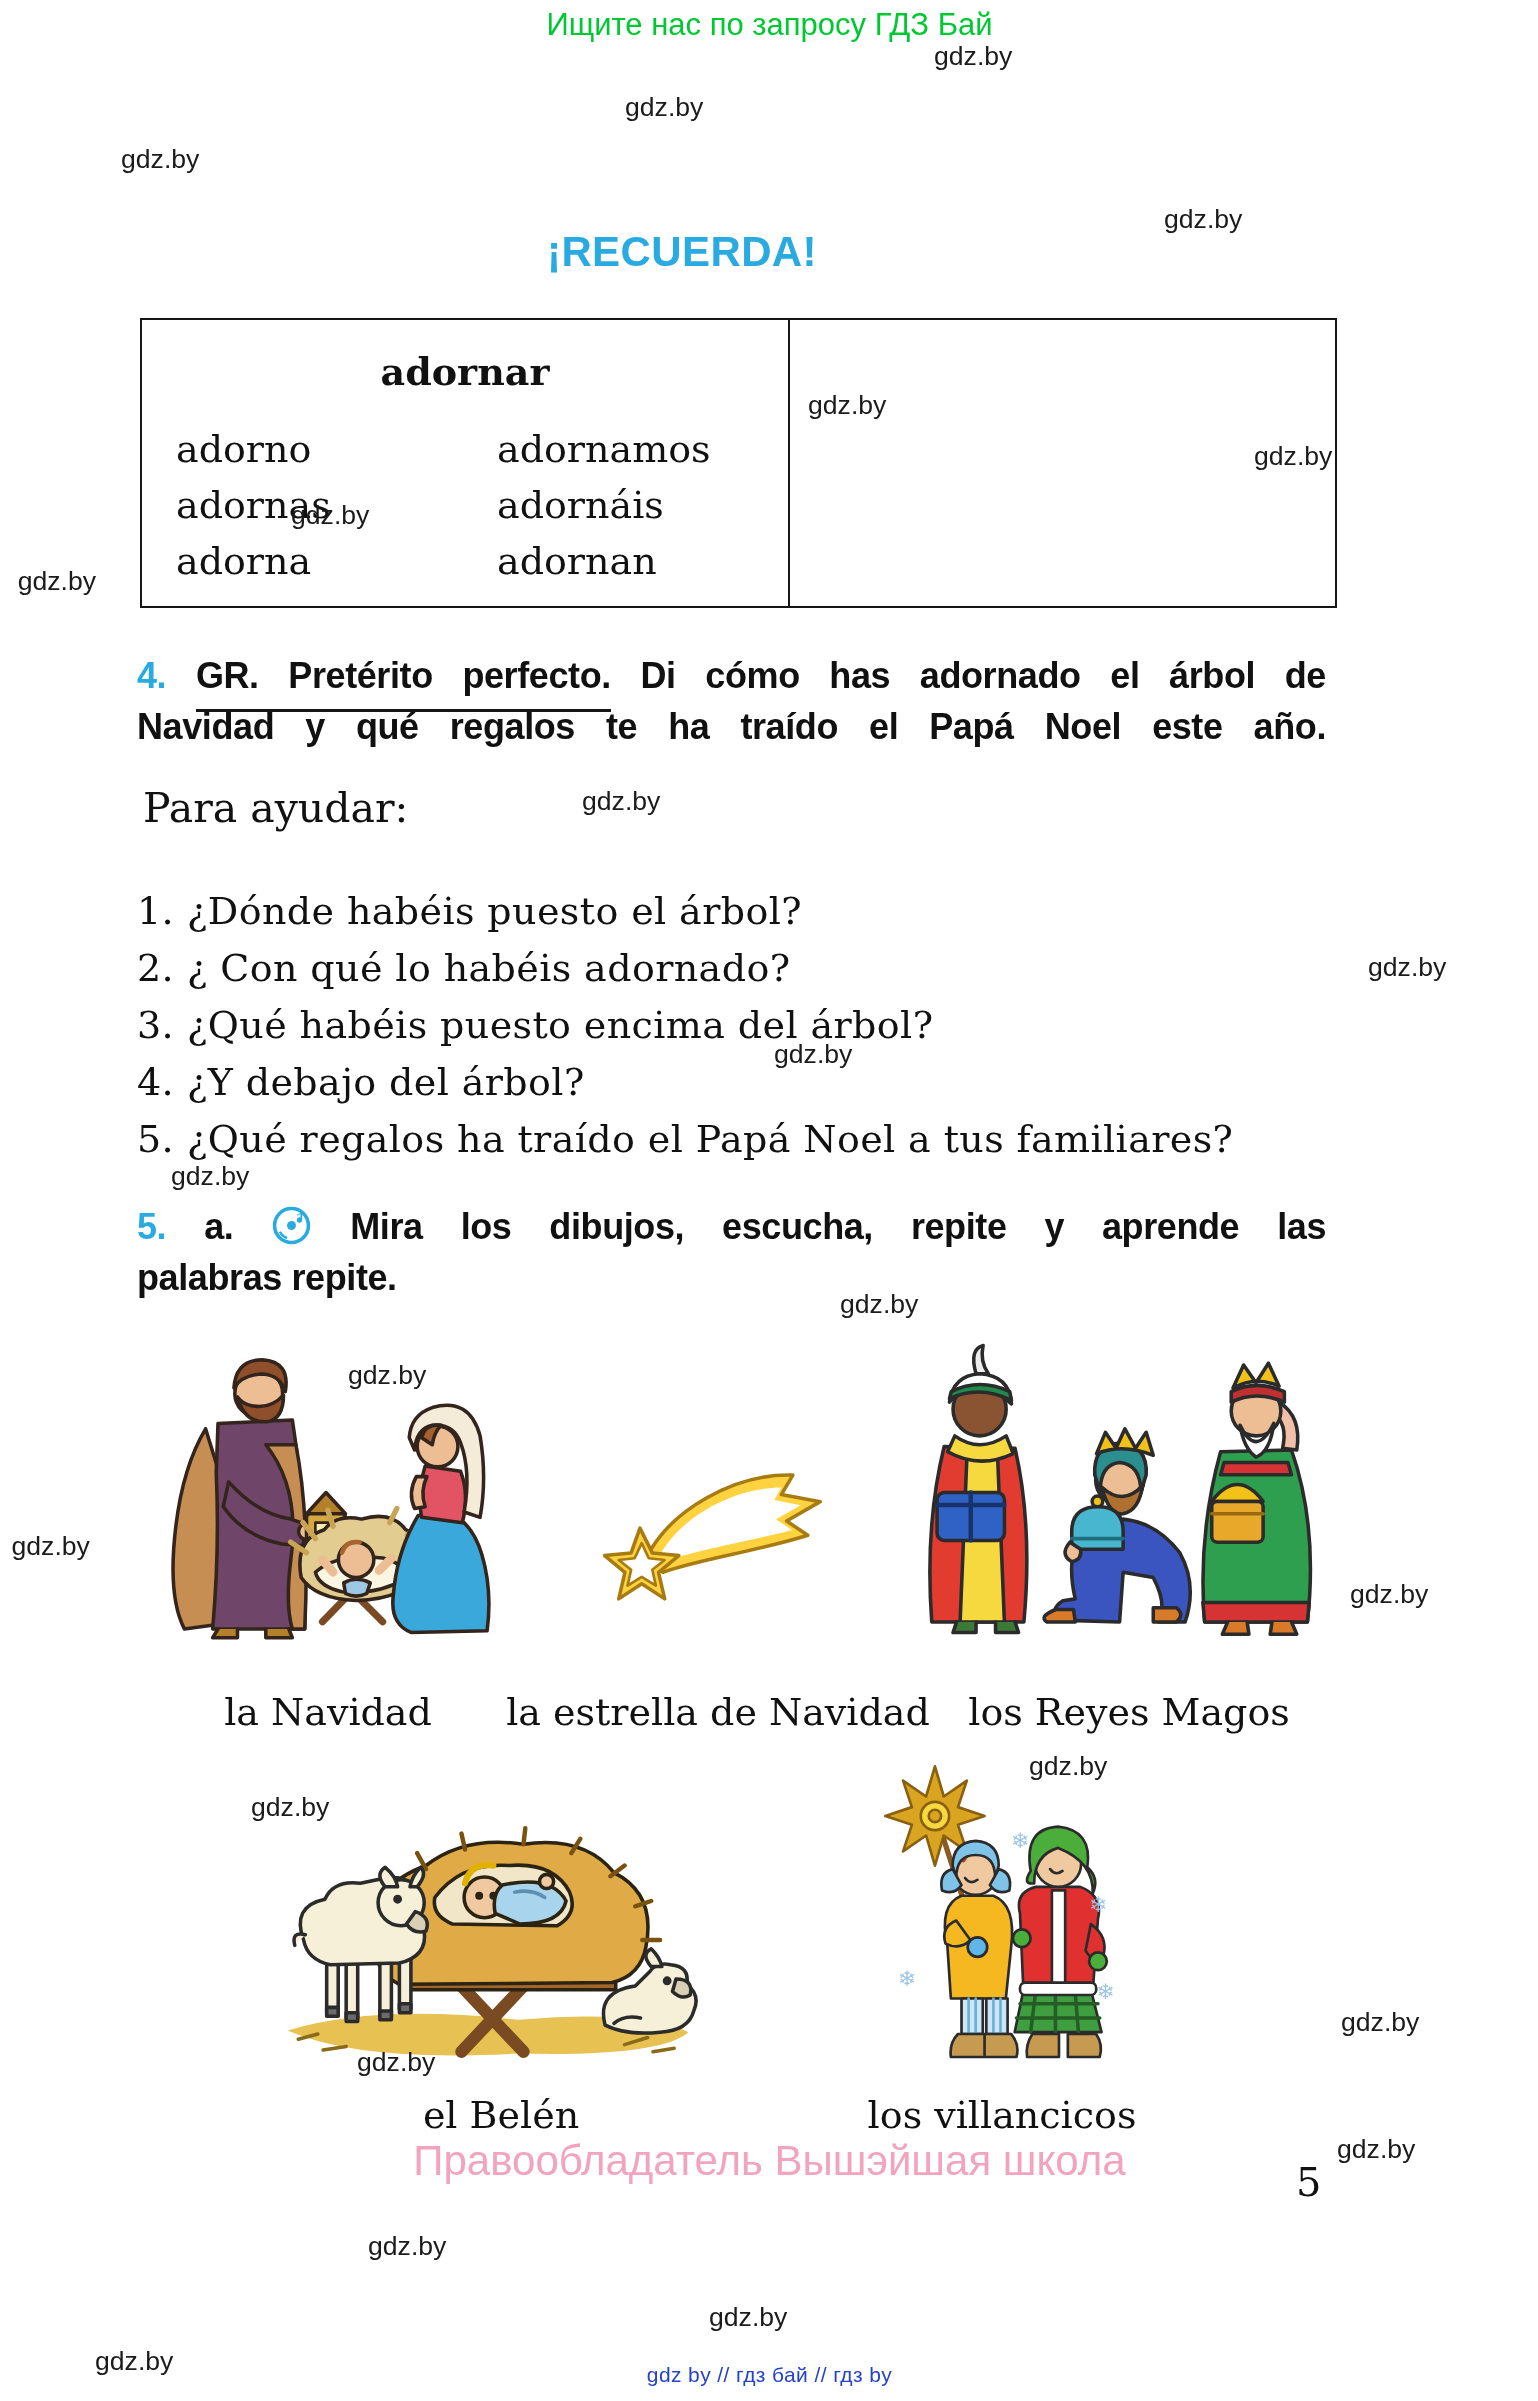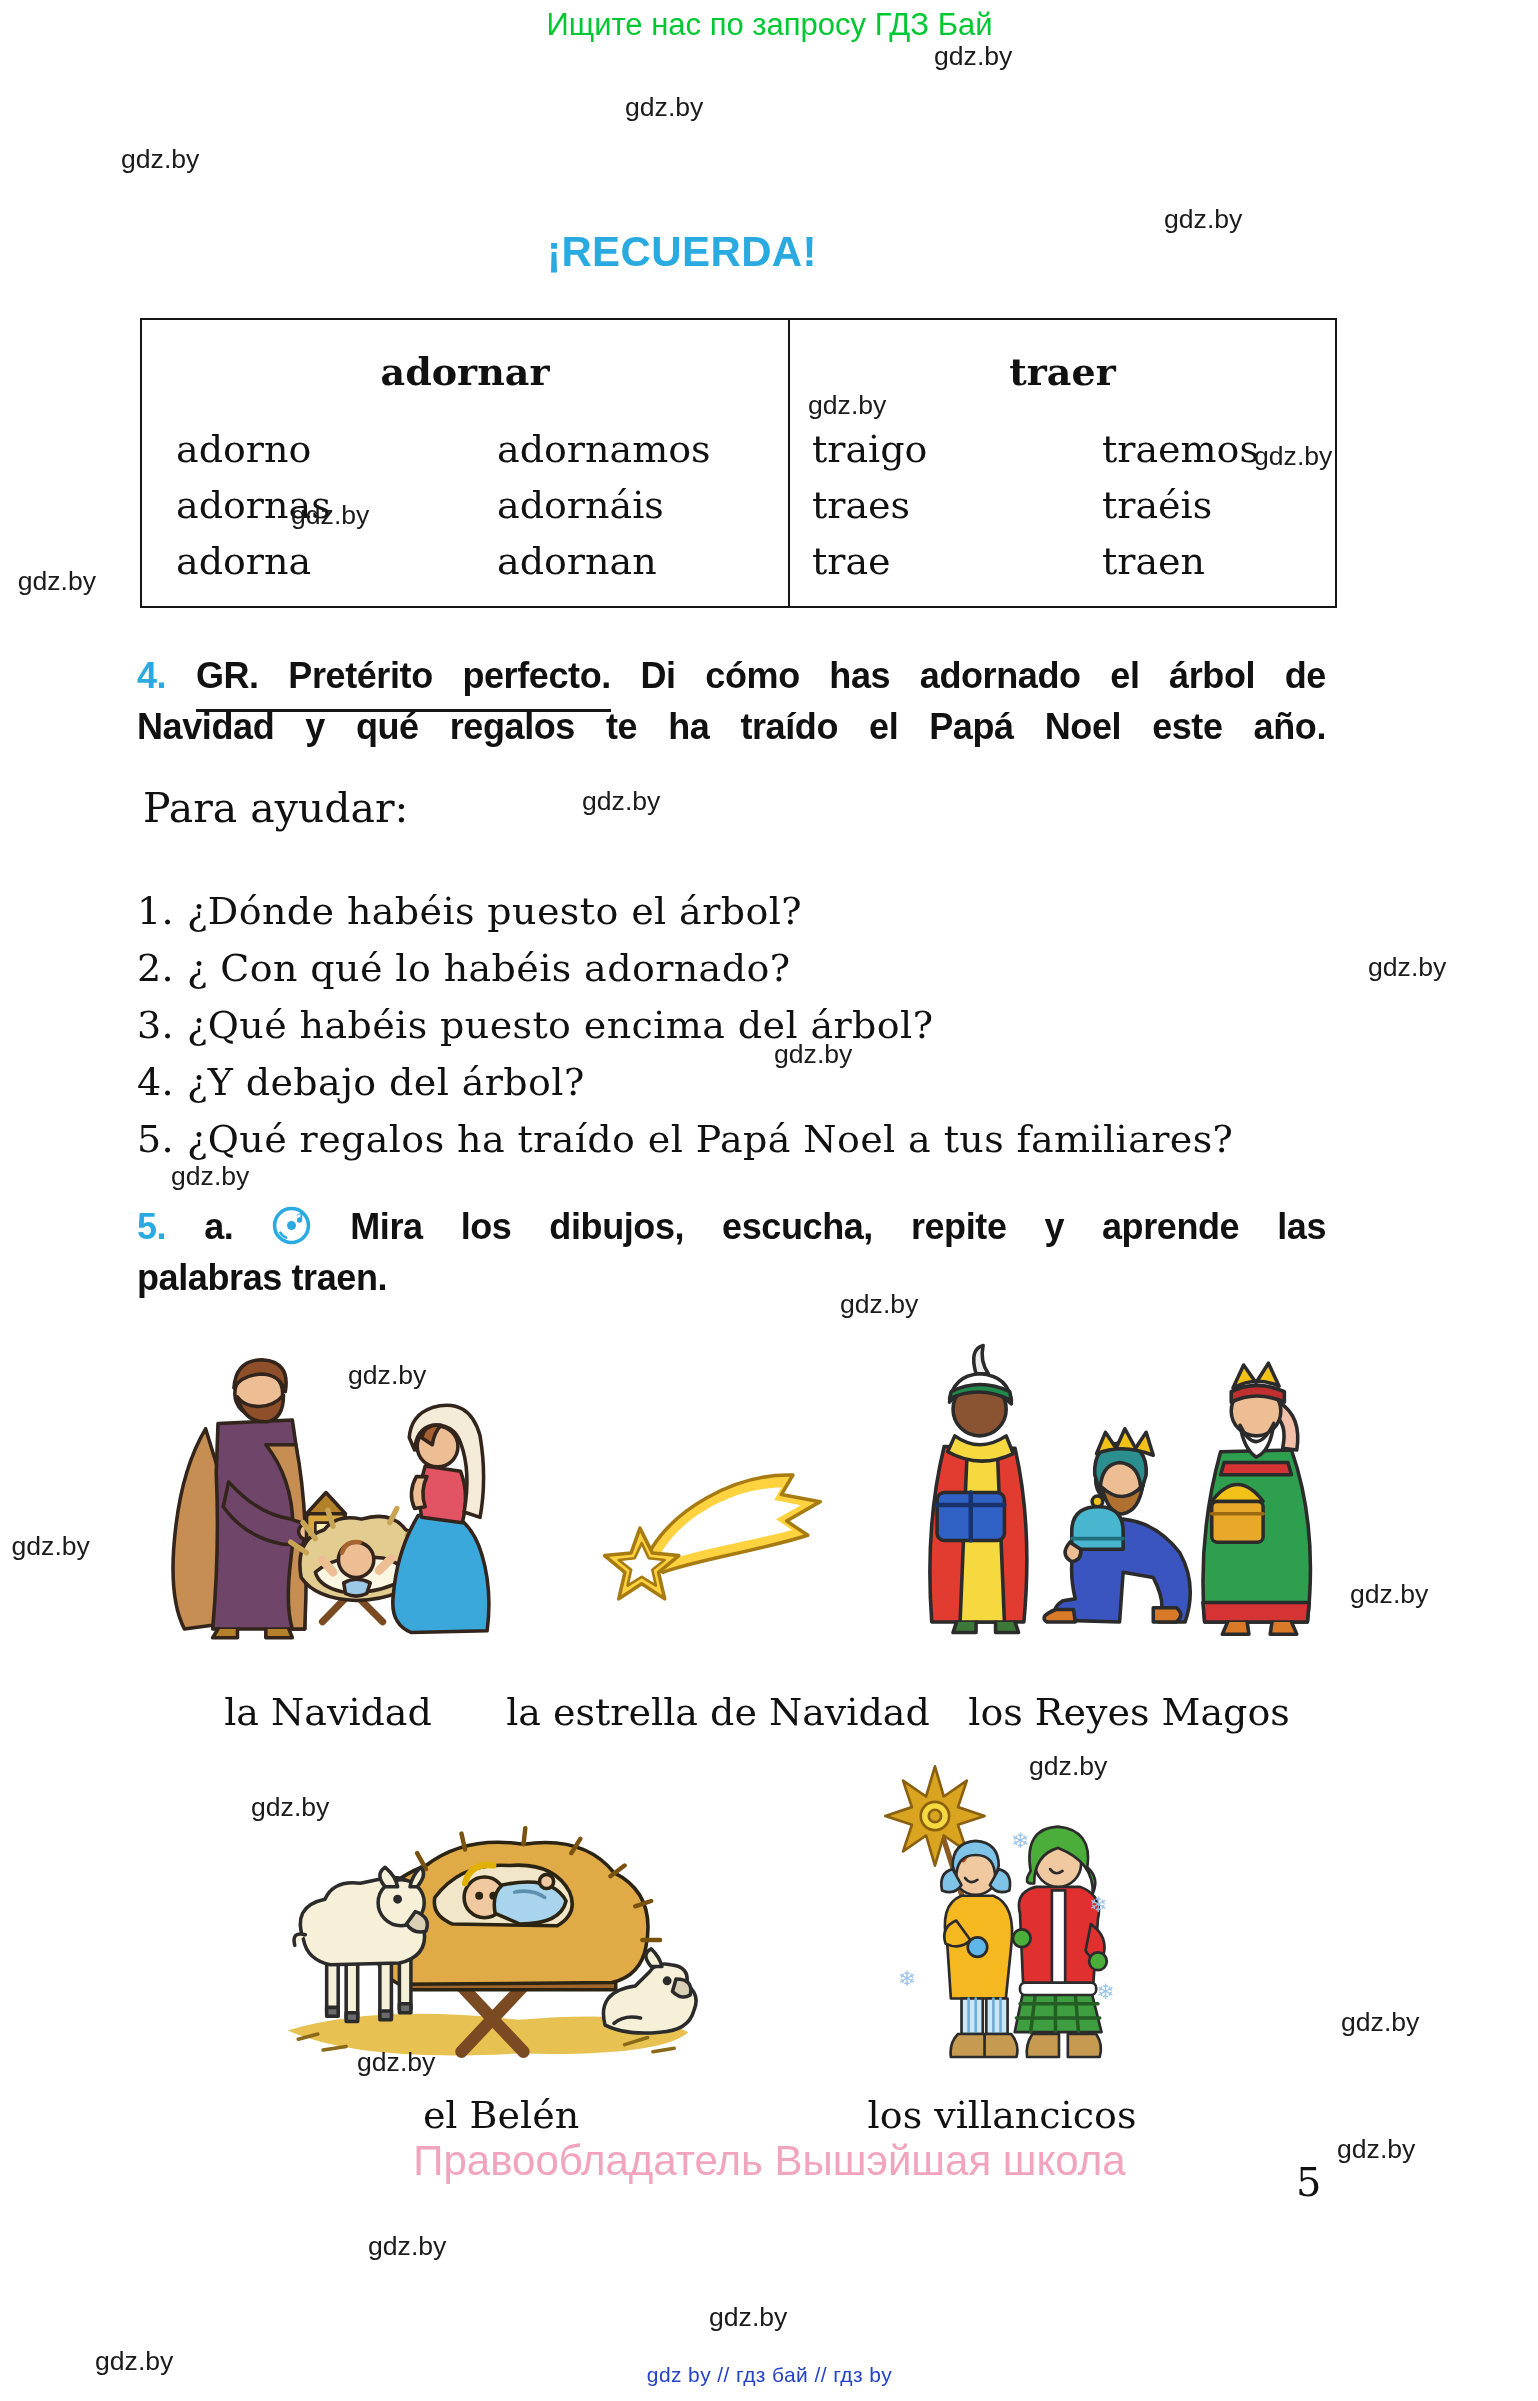--- a/index.html
+++ b/index.html
@@ -77,29 +77,20 @@
   <div class="abs vtable">
     <div class="vcell left">
       <div class="vtitle">adornar</div>
       <span class="vword" style="left:34px;top:110px">adorno</span>
       <span class="vword" style="left:34px;top:166px">adornas</span>
       <span class="vword" style="left:34px;top:222px">adorna</span>
       <span class="vword" style="left:355px;top:110px">adornamos</span>
       <span class="vword" style="left:355px;top:166px">adornáis</span>
       <span class="vword" style="left:355px;top:222px">adornan</span>
     </div>
-    <div class="vcell right">
-      <div class="vtitle">traer</div>
-      <span class="vword" style="left:22px;top:110px">traigo</span>
-      <span class="vword" style="left:22px;top:166px">traes</span>
-      <span class="vword" style="left:22px;top:222px">trae</span>
-      <span class="vword" style="left:312px;top:110px">traemos</span>
-      <span class="vword" style="left:312px;top:166px">traéis</span>
-      <span class="vword" style="left:312px;top:222px">traen</span>
-    </div>
   </div>
 
   <div class="abs" style="left:137px;top:650px">
     <div class="exline"><span class="exnum">4.</span> <span class="ulspan">GR. Pretérito perfecto.</span> <span>Di cómo has adornado el árbol de</span></div>
     <div class="exline">Navidad y qué regalos te ha traído el Papá Noel este año.</div>
   </div>
 
   <div class="abs serif paraayudar">Para ayudar:</div>
 
   <div class="abs serif questions">
@@ -125,21 +116,21 @@
       </div>
   </div>
 
   <div class="abs" style="left:137px;top:1201px">
     <div class="exline"><span class="exnum">5.</span> <span>a.</span> <span class="cdicon"><svg width="41" height="41" viewBox="0 0 46 46">
             <circle cx="23" cy="23" r="19" fill="#ffffff" stroke="#29ABE2" stroke-width="4"></circle>
             <circle cx="23" cy="23" r="5" fill="#29ABE2"></circle>
             <path d="M29,11 l6,-3 v9 a3,3 0 1 1 -2,-3 v-4 l-4,2 Z" fill="#29ABE2"></path>
             <path d="M10,30 a14,14 0 0 0 8,7" fill="none" stroke="#29ABE2" stroke-width="3"></path>
           </svg></span> <span>Mira los dibujos, escucha, repite y aprende las</span></div>
-    <div class="exline noj">palabras traen.</div>
+    <div class="exline noj">palabras repite.</div>
   </div>
 
   <div class="abs illus" style="left:133px;top:1340px">
     <svg width="363" height="306" viewBox="0 0 410 345" stroke-linejoin="round" stroke-linecap="round">
 
       <g stroke="#33241c" stroke-width="4">
         <path d="M82,100 Q52,150 46,235 Q42,295 58,326 L104,320 Q92,235 98,152 Z" fill="#C68E52"></path>
         <path d="M96,94 L180,90 Q196,190 194,326 L90,326 Q98,235 94,150 Z" fill="#6F4569"></path>
         <path d="M150,118 Q190,168 178,250 Q172,300 180,326 L194,326 Q200,200 184,118 Z" fill="#C68E52"></path>
         <path d="M108,160 Q140,196 178,202 L196,208 L192,232 L168,230 Q126,222 102,188 Z" fill="#6F4569"></path>

